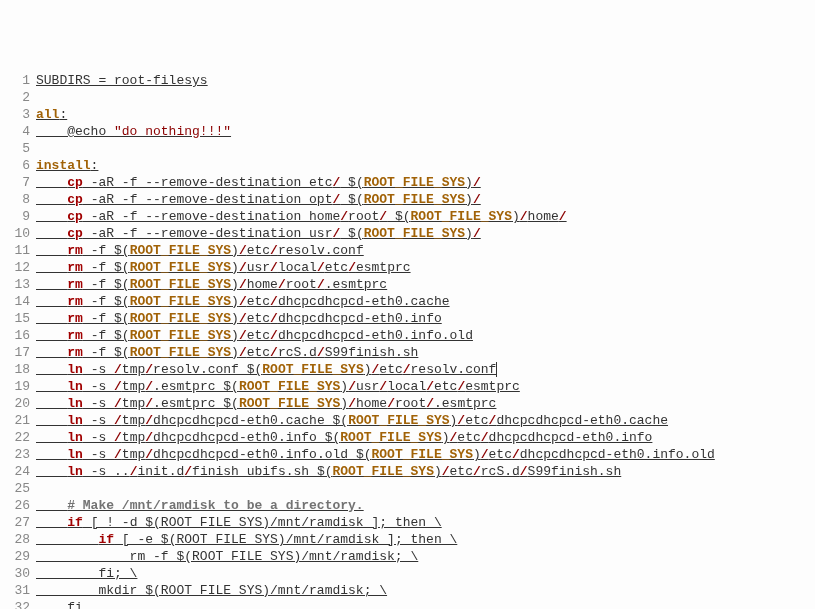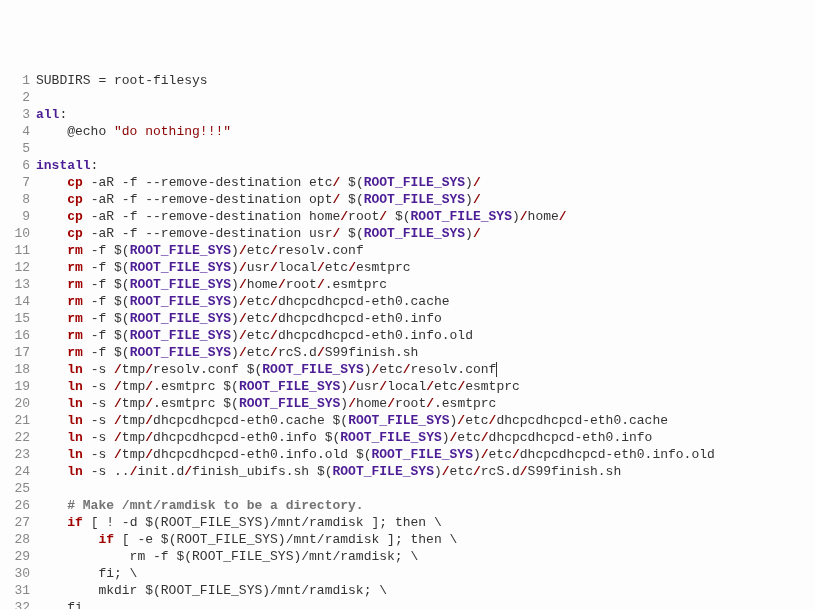--- a/index.html
+++ b/index.html
@@ -19,24 +19,25 @@
     display: inline-block;
     width: 26px;
     text-align: right;
     color: #888;
     padding-right: 6px;
     flex-shrink: 0;
     user-select: none;
   }
   .code {
     flex: 1;
+    text-decoration: underline;
   }
   .kw-red { color: #a00000; font-weight: bold; }
   .kw-darkred { color: #737373; font-weight: bold; }
-  .green { color: #4c1d95; font-weight: bold; }
+  .green { color: #a16207; font-weight: bold; }
   .str { color: #8b0000; }
   .slash { color: #8b0000; font-weight: bold; }
   .cursor {
     border-right: 1px solid #333;
     display: inline-block;
     height: 15px;
     vertical-align: middle;
   }
 </style>
 </head>

